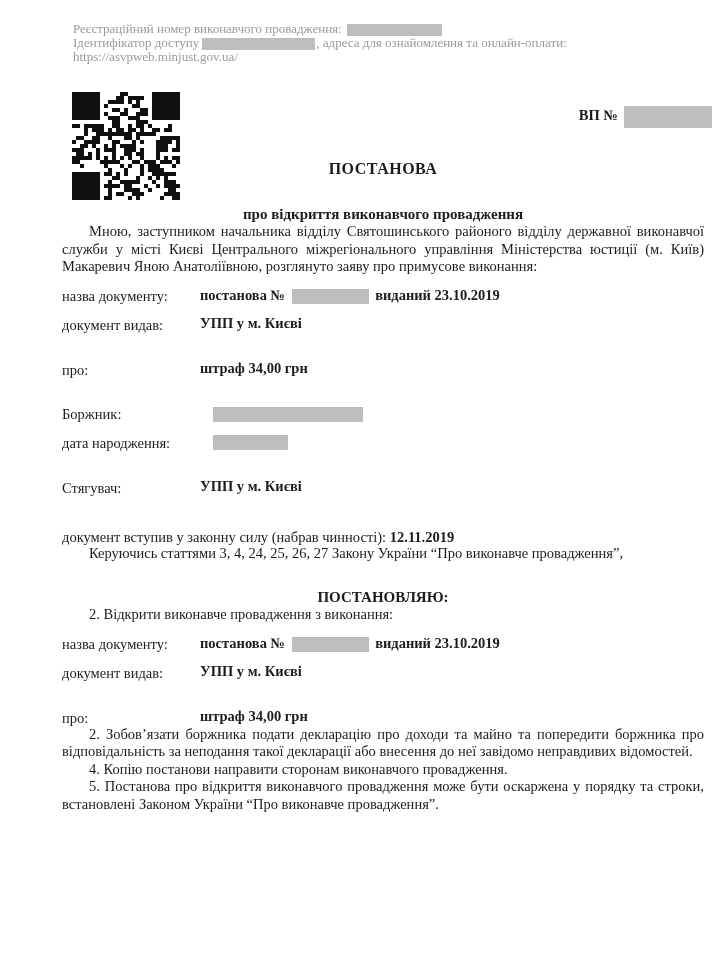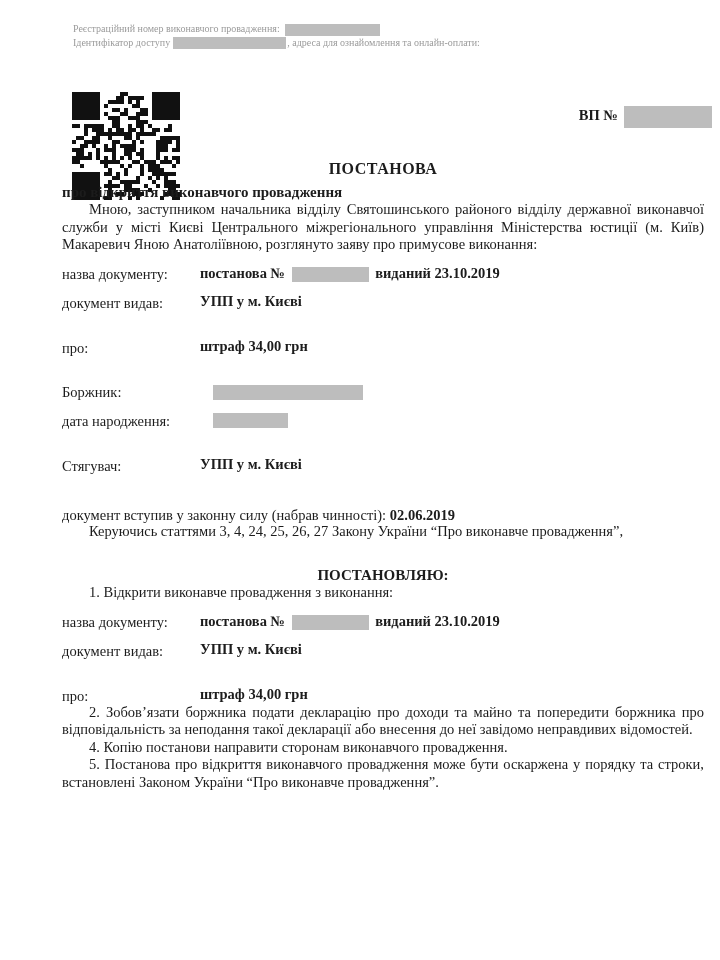--- a/index.html
+++ b/index.html
@@ -1,20 +1,20 @@
 <!DOCTYPE html>
 <html><head>
 <meta charset="utf-8">
 <style>
   html,body{margin:0;padding:0;background:#ffffff;}
   body{width:720px;height:960px;font-family:"Liberation Serif","DejaVu Serif",serif;color:#1c1c1c;}
   .page{position:relative;width:720px;height:960px;background:#fff;overflow:hidden;}
 
   
-  .meta-header{position:absolute;left:73px;top:22px;right:8px;font-size:10px;line-height:13px;color:#9a9a9a;}
+  .meta-header{position:absolute;left:73px;top:22px;right:8px;font-size:13px;line-height:13px;color:#9a9a9a;}
   .meta-line{white-space:nowrap;}
 
   
   .redact{display:inline-block;background:#bdbdbd;vertical-align:middle;}
   .r-h1{width:95px;height:12px;margin-left:5px;}
   .r-h2{width:113px;height:12px;margin-left:3px;margin-right:1px;}
   .r-vp{width:88px;height:22px;margin-left:6px;}
   .r-docnum{width:77px;height:15px;margin:0 6px 0 7px;}
   .r-debtor{width:150px;height:15px;margin-left:13px;}
   .r-birth{width:75px;height:15px;margin-left:13px;}
@@ -23,21 +23,21 @@
   
   .qr{position:absolute;left:72px;top:92px;width:108px;height:108px;}
   .qr svg rect{fill:#111;}
 
   
   .vp-line{position:absolute;top:106px;right:8px;font-weight:bold;font-size:14.5px;}
 
   
   .doc{position:absolute;left:62px;top:160px;width:642px;font-size:14.5px;}
   .doc-title{text-align:center;font-weight:bold;font-size:16px;letter-spacing:.5px;}
-  .doc-subtitle{text-align:left;font-weight:bold;font-size:15px;margin-top:6px;}
+  .doc-subtitle{text-align:center;font-weight:bold;font-size:15px;margin-top:28px;}
   .date-row{display:flex;justify-content:space-between;font-weight:bold;margin-top:26px;}
   p.para{margin:0;text-align:justify;text-indent:27px;line-height:17.5px;}
   .intro{margin-top:28px;}
 
   .fields{margin-top:6px;}
   .field-row{margin-top:11px;line-height:16px;}
   .field-label{display:inline-block;width:138px;vertical-align:middle;}
   .field-value{font-weight:bold;}
   .gap-before{margin-top:27px;}
 
@@ -53,20 +53,21 @@
   .p5{margin-top:6px;}
 </style>
 </head>
 <body>
 
 <div class="page">
 
   <div class="meta-header">
     <div class="meta-line"><span>Реєстраційний номер виконавчого провадження:</span><span class="redact r-h1"></span></div>
     <div class="meta-line"><span>Ідентифікатор доступу</span><span class="redact r-h2"></span><span>, адреса для ознайомлення та онлайн-оплати:</span></div>
+    <div class="meta-line">https://asvpweb.minjust.gov.ua/</div>
   </div>
 
   <div class="qr">
     <svg id="qr-svg" width="108" height="108" viewBox="0 0 108 108" xmlns="http://www.w3.org/2000/svg">
         <rect x="48" y="0" width="4" height="4"></rect>
         <rect x="52" y="0" width="4" height="4"></rect>
         <rect x="44" y="4" width="4" height="4"></rect>
         <rect x="48" y="4" width="4" height="4"></rect>
         <rect x="56" y="4" width="4" height="4"></rect>
         <rect x="60" y="4" width="4" height="4"></rect>
@@ -361,28 +362,28 @@
       <div class="field-row">
         <span class="field-label">дата народження:</span><span class="redact r-birth"></span>
       </div>
       <div class="field-row gap-before">
         <span class="field-label">Стягувач:</span><span class="field-value">УПП у м. Києві</span>
       </div>
     </div>
 
     <div class="legal-force">
       <span>документ вступив у законну силу (набрав чинності):</span>
-      <span class="bold">02.06.2019</span>
+      <span class="bold">12.11.2019</span>
     </div>
 
     <p class="para guided">Керуючись статтями 3, 4, 24, 25, 26, 27 Закону України “Про виконавче провадження”,</p>
 
     <div class="resolve-heading">ПОСТАНОВЛЯЮ:</div>
 
-    <p class="para item">1. Відкрити виконавче провадження з виконання:</p>
+    <p class="para item">2. Відкрити виконавче провадження з виконання:</p>
 
     <div class="fields item-fields">
       <div class="field-row">
         <span class="field-label">назва документу:</span><span class="field-value">постанова №</span><span class="redact r-docnum"></span><span class="field-value">виданий 23.10.2019</span>
       </div>
       <div class="field-row">
         <span class="field-label">документ видав:</span><span class="field-value">УПП у м. Києві</span>
       </div>
       <div class="field-row gap-before">
         <span class="field-label">про:</span><span class="field-value">штраф 34,00 грн</span>

